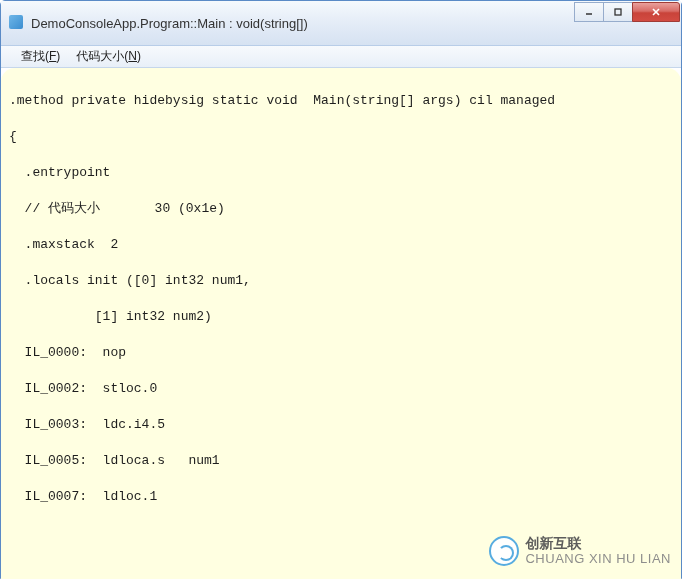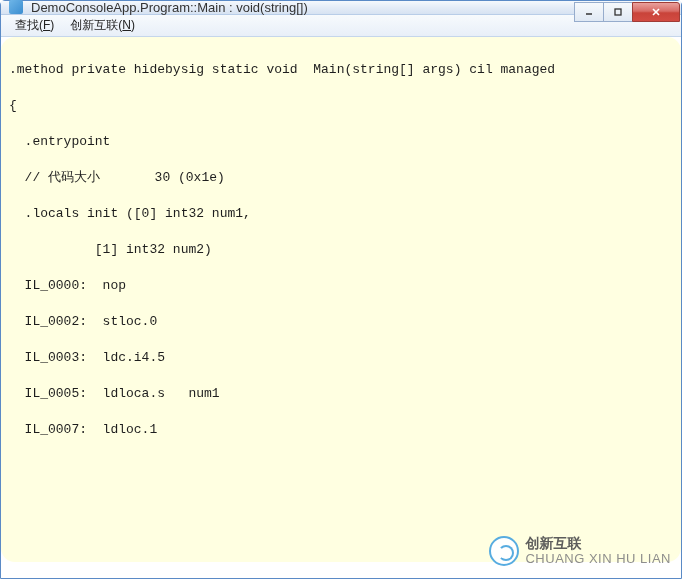--- a/index.html
+++ b/index.html
@@ -14,21 +14,21 @@
     }
     .window {
       width: 682px;
       height: 579px;
       border: 1px solid #5a8ac6;
       border-radius: 5px 5px 0 0;
       background: #fff;
       position: relative;
     }
     .titlebar {
-      height: 14px;
+      height: 45px;
       background: linear-gradient(to bottom, #f5f9fd 0%, #e4ecf7 50%, #d6e2f2 100%);
       border-bottom: 1px solid #b8cde8;
       display: flex;
       align-items: center;
       padding-left: 8px;
       position: relative;
       justify-content: center;
     }
     .titlebar .icon {
       width: 16px;
@@ -73,21 +73,21 @@
       border-color: #a03c36;
       border-radius: 0 3px 0 0;
       color: #fff;
     }
     .menubar {
       height: 22px;
       background: linear-gradient(to bottom, #f7fafd, #e8eff8);
       border-bottom: 1px solid #c5d6eb;
       display: flex;
       align-items: center;
-      padding-left: 6px;
+      padding-left: 12px;
     }
     .menu-item {
       padding: 2px 8px;
       color: #222;
       font-size: 12px;
       cursor: pointer;
     }
     .menu-item u { text-decoration: underline; }
     .content {
       background: #ffffe1;
@@ -157,28 +157,29 @@
         <svg width="12" height="12">
             <line x1="3" y1="3" x2="9" y2="9" stroke="#fff" stroke-width="1.6"></line>
             <line x1="9" y1="3" x2="3" y2="9" stroke="#fff" stroke-width="1.6"></line>
           </svg>
       </div>
     </div>
   </div>
 
   <div class="menubar">
     <span class="menu-item"><span>查找(</span><u>F</u><span>)</span></span>
-    <span class="menu-item"><span>创新互联(</span><u>N</u><span>)</span></span>
+    <span class="menu-item"><span>代码大小(</span><u>N</u><span>)</span></span>
   </div>
 
   <div class="content">
 <span class="il-line">.method private hidebysig static void  Main(string[] args) cil managed</span>
 <span class="il-line">{</span>
 <span class="il-line">  .entrypoint</span>
 <span class="il-line">  // 代码大小       30 (0x1e)</span>
+<span class="il-line">  .maxstack  2</span>
 <span class="il-line">  .locals init ([0] int32 num1,</span>
 <span class="il-line">           [1] int32 num2)</span>
 <span class="il-line">  IL_0000:  nop</span>
 <span class="il-line">  IL_0002:  stloc.0</span>
 <span class="il-line">  IL_0003:  ldc.i4.5</span>
 <span class="il-line">  IL_0005:  ldloca.s   num1</span>
 <span class="il-line">  IL_0007:  ldloc.1</span>
 
 
 

